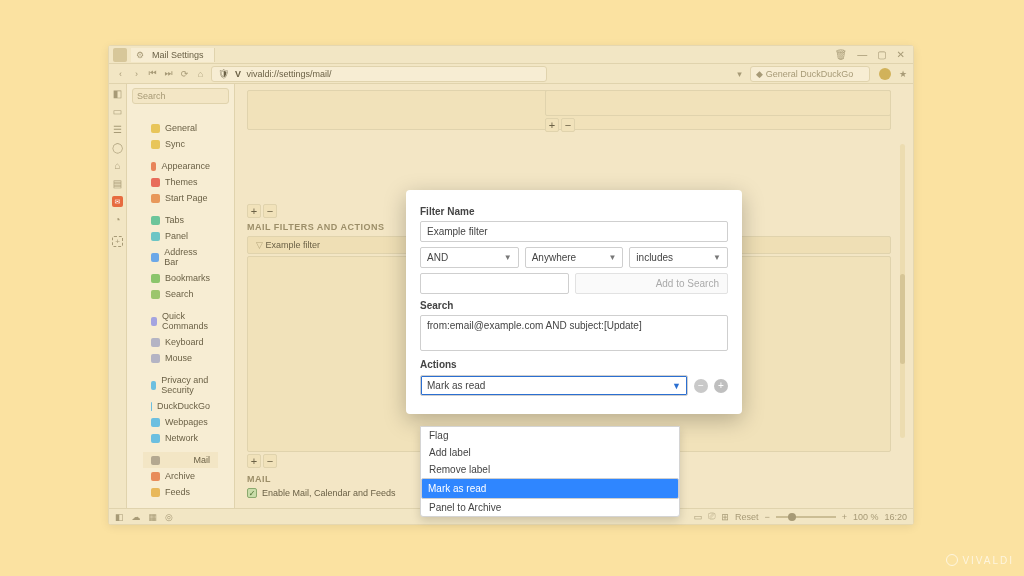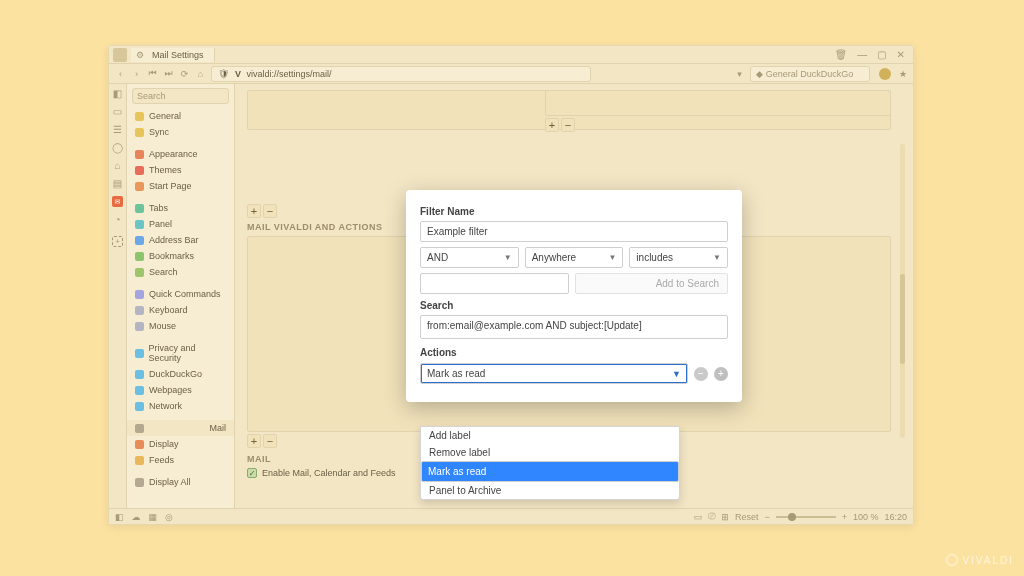--- a/index.html
+++ b/index.html
@@ -20,35 +20,35 @@
   
   .tabbar{height:18px;display:flex;align-items:center;background:var(--bg-toolbar);border-bottom:1px solid var(--border);font-size:9px;color:var(--text);}
   .tabbar .vlogo{width:14px;height:14px;margin:0 4px;border-radius:2px;background:#d7c79a;display:inline-block;}
   .tabbar .gear{width:10px;height:10px;margin-right:3px;color:var(--text-muted);}
   .tabbar .tab{background:var(--bg-app);padding:2px 10px 2px 5px;border-right:1px solid var(--border);display:flex;align-items:center;gap:3px;}
   .tabbar .winbtns{margin-left:auto;display:flex;gap:10px;padding-right:8px;color:var(--text-muted);}
   .tabbar .winbtns span{font-size:10px;}
   
   .addr{height:20px;display:flex;align-items:center;gap:5px;padding:0 6px;background:var(--bg-toolbar);border-bottom:1px solid var(--border);font-size:9px;color:var(--text-muted);}
   .addr .ic{width:11px;text-align:center;}
-  .url{flex:0 0 auto;width:380px;background:var(--bg-app);border:1px solid var(--border);border-radius:3px;padding:2px 6px;color:var(--text);}
+  .url{flex:0 0 auto;width:336px;background:var(--bg-app);border:1px solid var(--border);border-radius:3px;padding:2px 6px;color:var(--text);}
   .srch{margin-left:auto;width:120px;background:var(--bg-app);border:1px solid var(--border);border-radius:3px;padding:2px 5px;color:var(--text-muted);display:flex;align-items:center;gap:3px;}
   .addr .spacer{flex:1;}
   .avatar{width:12px;height:12px;border-radius:50%;background:#d1b25a;margin-left:4px;}
   .bmark{color:var(--text-muted);margin-left:3px;}
   
   .body{flex:1;display:flex;min-height:0;}
   .rail{width:18px;background:var(--bg-toolbar);border-right:1px solid var(--border);display:flex;flex-direction:column;align-items:center;padding-top:4px;gap:7px;}
   .rail span{width:11px;height:11px;font-size:10px;color:var(--text-muted);text-align:center;}
   .rail .mail-ic{background:#e76b3f;border-radius:2px;color:#fff;font-size:7px;line-height:11px;}
   .rail .plus{margin-top:4px;border:1px dashed var(--text-muted);border-radius:2px;font-size:8px;line-height:9px;}
   
   .side{width:108px;background:var(--bg-app);border-right:1px solid var(--border);font-size:9px;color:var(--text);overflow:hidden;}
   .side .search{margin:4px 5px;background:var(--bg-panel);border:1px solid var(--border);border-radius:3px;padding:2px 4px;color:var(--text-muted);}
-  .side ul{list-style:none;margin:0;padding:0;}
+  .side ul{list-style:none;margin:16px;padding:0;}
   .side li{display:flex;align-items:center;gap:5px;padding:3px 8px;cursor:default;}
   .side li.sel{background:var(--bg-panel);}
   .side li .dot{width:9px;height:9px;border-radius:2px;}
   
   .main{flex:1;background:var(--bg-panel);position:relative;font-size:9px;color:var(--text);overflow:hidden;}
   .section{position:absolute;left:12px;right:22px;}
   .slab{background:#f1e2ba;border:1px solid var(--border);border-radius:2px;}
   .rowitem{background:#efdfb5;border:1px solid var(--border);border-radius:2px;padding:3px 8px;font-size:9px;color:var(--text);}
   .hdr{font-size:9px;letter-spacing:.5px;font-weight:600;color:#9c8e68;margin:4px 0;}
   .pm{display:flex;gap:2px;}
@@ -59,21 +59,21 @@
   .chk .box{width:10px;height:10px;border:1px solid #8aa96e;background:#c9dca9;border-radius:2px;color:#4a6b2e;font-size:8px;text-align:center;line-height:9px;}
   
   .status{height:16px;background:var(--bg-toolbar);border-top:1px solid var(--border);display:flex;align-items:center;padding:0 6px;font-size:9px;color:var(--text-muted);gap:8px;}
   .status .right{margin-left:auto;display:flex;align-items:center;gap:6px;}
   .status .slider{width:60px;height:2px;background:var(--border-strong);position:relative;}
   .status .slider::after{content:"";position:absolute;left:12px;top:-3px;width:8px;height:8px;border-radius:50%;background:var(--text-muted);}
   
   .modal{position:absolute;left:406px;top:190px;width:336px;background:var(--white);border-radius:4px;box-shadow:0 6px 22px rgba(0,0,0,.25);padding:10px 14px 18px;font-size:10px;color:#555;z-index:20;}
   .modal label{font-size:10px;font-weight:600;color:#444;display:block;margin:6px 0 4px;}
   .modal input[type=text],.modal textarea,.modal .sel,.modal .fakesel{width:100%;border:1px solid #cfcfcf;border-radius:2px;padding:4px 6px;font-size:10px;color:#444;background:#fff;}
-  .modal textarea{resize:none;height:24px;}
+  .modal textarea{resize:none;height:36px;}
   .selrow{display:flex;gap:6px;align-items:center;margin-top:5px;}
   .sel{display:flex;align-items:center;justify-content:space-between;min-width:54px;background:#fff;}
   .sel .cv{font-size:8px;color:#777;}
   .addsrch{flex:1;border:1px solid #e2e2e2;border-radius:2px;padding:4px 8px;text-align:right;color:#aaa;font-size:10px;background:#fafafa;}
   .inrow{display:flex;gap:6px;margin-top:5px;justify-content:space-between;}
   .inrow input{flex:1;}
   .fakesel{display:flex;align-items:center;justify-content:space-between;border:1px solid #2b6fd1;box-shadow:0 0 0 1px #2b6fd1 inset;}
   .fakesel .cv{font-size:9px;color:#2b6fd1;}
   .circ{width:14px;height:14px;border-radius:50%;background:#c9c9c9;color:#fff;font-size:10px;text-align:center;line-height:14px;}
   .circ.add{background:#bfbfbf;}
@@ -223,21 +223,21 @@
             <span class="dot c-nw"></span>
             <span>Network</span>
           </li>
           <li style="height: 5px;"></li>
           <li class="sel">
             <span class="dot c-ml"></span>
             <span>Mail</span>
           </li>
           <li>
             <span class="dot c-cal"></span>
-            <span>Display</span>
+            <span>Archive</span>
           </li>
           <li>
             <span class="dot c-fd"></span>
             <span>Feeds</span>
           </li>
           <li style="height: 5px;"></li>
           <li>
             <span class="dot c-da"></span>
             <span>Display All</span>
           </li>
@@ -253,21 +253,25 @@
         <div class="pm" style="margin-top:2px;">
             <span>+</span>
             <span>−</span>
           </div>
       </div>
       <div class="section" style="top:120px;">
         <div class="pm" style="margin-bottom:3px;">
             <span>+</span>
             <span>−</span>
           </div>
-        <div class="hdr">MAIL VIVALDI AND ACTIONS</div>
+        <div class="hdr">MAIL FILTERS AND ACTIONS</div>
+        <div class="rowitem">
+          <span style="color:#b6a77c;">▽ </span>
+          <span>Example filter</span>
+        </div>
         <div class="slab" style="height:196px;margin-top:2px;"></div>
         <div class="pm" style="margin-top:2px;">
             <span>+</span>
             <span>−</span>
           </div>
         <div class="hdr" style="margin-top:6px;">MAIL</div>
         <div class="chk">
           <span class="box">✓</span>
           <span>Enable Mail, Calendar and Feeds</span>
         </div>
@@ -325,20 +329,21 @@
     <div class="fakesel" style="flex:1;">
       <span>Mark as read</span>
         <span class="cv">▼</span>
     </div>
     <span class="circ">−</span>
     <span class="circ add">+</span>
   </div>
 
   
   <div class="dd" id="dd">
+      <div>Flag</div>
       <div>Add label</div>
       <div>Remove label</div>
       <div class="sel">Mark as read</div>
       <div>Panel to Archive</div>
     </div>
 </div>
 
 <div class="wm">
   <span class="ring"></span>
   <span>VIVALDI</span>

